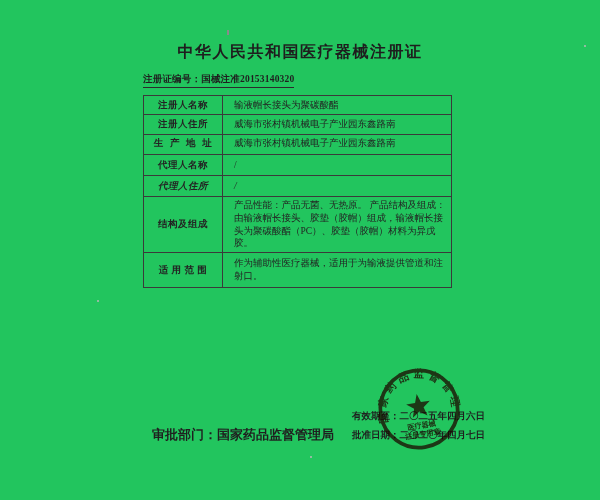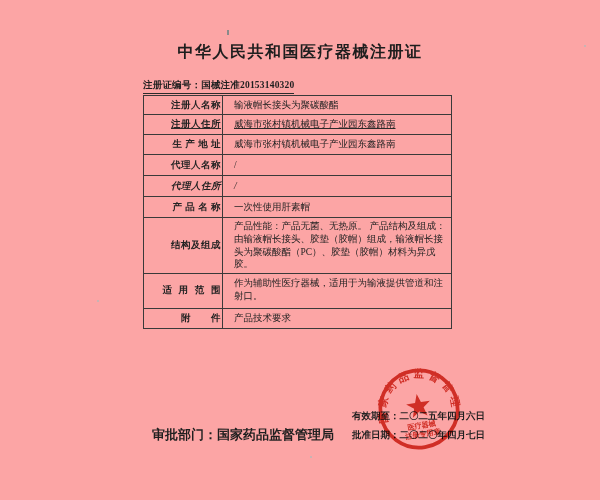--- a/index.html
+++ b/index.html
@@ -1,39 +1,39 @@
 <!DOCTYPE html>
 <html><head>
 <meta charset="utf-8">
 <style>
   html,body{margin:0;padding:0;background:#e8e8e8;}
   .page{
-    position:relative;width:600px;height:500px;background:#fca5a5;
+    position:relative;width:600px;height:500px;background:#22c55e;
     font-family:"Liberation Serif", serif;color:#2b2b2b;overflow:hidden;
   }
   .scan-noise{position:absolute;width:2px;height:2px;background:#b9b9b9;border-radius:1px;}
   .title{
     position:absolute;left:0;top:42px;width:600px;text-align:center;
     font-size:16px;font-weight:bold;letter-spacing:1.5px;color:#1e1e1e;
   }
   .tick{position:absolute;left:227px;top:30px;width:2px;height:5px;background:#8a8a8a;}
   .regline{
-    position:absolute;left:143px;top:79px;font-size:9.5px;font-weight:bold;color:#1f1f1f;
+    position:absolute;left:143px;top:73px;font-size:9.5px;font-weight:bold;color:#1f1f1f;
     border-bottom:1px solid #2b2b2b;padding-bottom:1px;letter-spacing:0.2px;
   }
   table.cert{
     position:absolute;left:143px;top:95px;width:309px;border-collapse:collapse;
     table-layout:fixed;
   }
   table.cert td{
     border:1.4px solid #3a3a3a;vertical-align:middle;
     font-size:9.5px;line-height:1.35;color:#232323;
   }
   td.lbl{
-    width:76px;text-align:right;font-weight:bold;font-size:10px;
+    width:76px;text-align:center;font-weight:bold;font-size:10px;
     letter-spacing:0.5px;white-space:pre;color:#1d1d1d;
   }
   td.val{padding:2px 4px 2px 11px;}
   .footer-left{
     position:absolute;left:152px;top:426px;font-size:13px;font-weight:bold;color:#1f1f1f;
   }
   .footer-right{
     position:absolute;left:352px;top:412px;font-size:9.5px;font-weight:bold;color:#1f1f1f;line-height:1;
   }
   .footer-right .line{margin-bottom:9px;}
@@ -55,51 +55,43 @@
   <div class="title">中华人民共和国医疗器械注册证</div>
 
   <div class="regline">注册证编号：国械注准20153140320</div>
 
   <table class="cert">
     <tbody>
         <tr style="height:19px;">
       <td class="lbl">注册人名称</td>
       <td class="val">输液帽长接头为聚碳酸酯</td>
     </tr>
-    <tr style="height:20px;text-decoration:underline;">
+    <tr style="height:20px;">
       <td class="lbl">注册人住所</td>
       <td class="val">威海市张村镇机械电子产业园东鑫路南</td>
     </tr>
-    <tr style="height:20px;">
+    <tr style="height:20px;font-family:Liberation Mono, monospace;">
       <td class="lbl">生 产 地 址</td>
       <td class="val">威海市张村镇机械电子产业园东鑫路南</td>
     </tr>
     <tr style="height:21px;">
       <td class="lbl">代理人名称</td>
       <td class="val">/</td>
     </tr>
     <tr style="height:21px;font-style:italic;">
       <td class="lbl">代理人住所</td>
       <td class="val">/</td>
     </tr>
-    <tr style="height:21px;">
-      <td class="lbl">产 品 名 称</td>
-      <td class="val">一次性使用肝素帽</td>
-    </tr>
     <tr style="height:56px;">
       <td class="lbl">结构及组成</td>
       <td class="val">产品性能：产品无菌、无热原。 产品结构及组成：由输液帽长接头、胶垫（胶帽）组成，输液帽长接头为聚碳酸酯（PC）、胶垫（胶帽）材料为异戊胶。</td>
     </tr>
-    <tr style="height:35px;font-family:Liberation Mono, monospace;">
+    <tr style="height:35px;">
       <td class="lbl">适 用 范 围</td>
       <td class="val">作为辅助性医疗器械，适用于为输液提供管道和注射口。</td>
-    </tr>
-    <tr style="height:20px;">
-      <td class="lbl">附　　件</td>
-      <td class="val">产品技术要求</td>
     </tr>
   </tbody>
     </table>
 
   <div class="footer-left">审批部门：国家药品监督管理局</div>
 
   <div class="footer-right">
     <div class="line">有效期至：二〇二五年四月六日</div>
     <div class="line">批准日期：二〇二〇年四月七日</div>
   </div>

